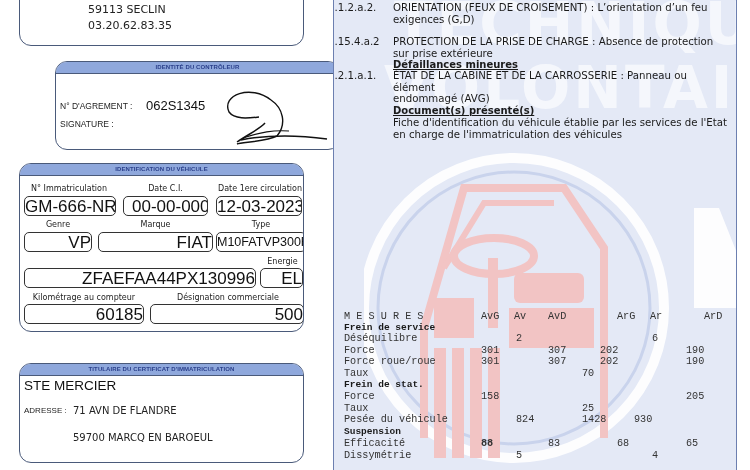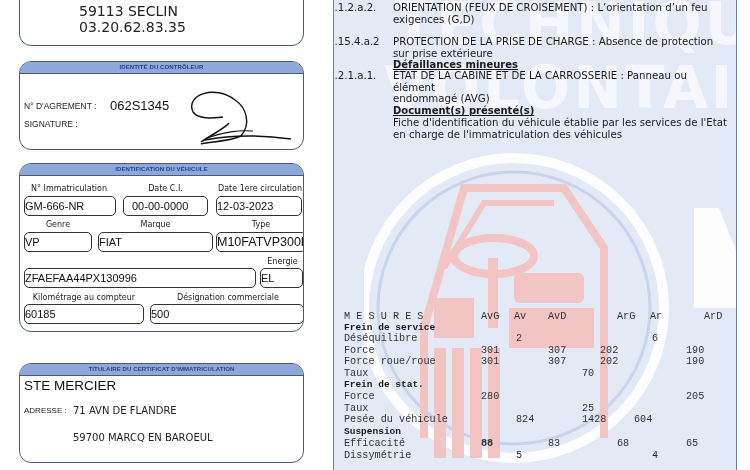--- a/index.html
+++ b/index.html
@@ -11,33 +11,33 @@
       position: absolute; left: 19px; width: 285px;
       border: 1px solid #4a5a7a; border-radius: 12px; background: #fff;
       overflow: hidden; box-sizing: border-box;
     }
     .card-head {
       height: 11px; background: #8fa8dc; border-bottom: 1px solid #4a5a7a;
       text-align: center; font-family: "Liberation Sans", sans-serif;
       font-size: 6px; font-weight: bold; color: #2a3f8a; line-height: 11px; letter-spacing: 0.1px;
     }
     #card-centre { top: -20px; height: 66px; }
-    .centre-line { position: absolute; left: 59px; font-size: 14px; color: #222; }
-
-    #card-ctrl { top: 61px; height: 89px; }
+    .centre-line { position: absolute; left: 68px; font-size: 11px; color: #222; }
+
+    #card-ctrl { top: 61px; height: 89px; margin-left: 36px; }
     .ctrl-label { position: absolute; left: 4px; font-family: "Liberation Sans", sans-serif; font-size: 8.5px; color: #222; }
     .ctrl-value { position: absolute; left: 90px; top: 36px; font-family: "Liberation Sans", sans-serif; font-size: 13px; color: #111; }
     .signature { position: absolute; left: 165px; top: 18px; }
 
     #card-veh { top: 163px; height: 169px; }
     .fld-label { position: absolute; font-size: 8px; color: #222; text-align: center; white-space: nowrap; }
     .fld-box {
       position: absolute; border: 1px solid #333; border-radius: 5px; box-sizing: border-box;
-      height: 20px; text-align: left; font-family: "Liberation Sans", sans-serif;
-      font-size: 11px; line-height: 19px; color: #111; white-space: nowrap; overflow: hidden;
+      height: 20px; text-align: right; font-family: "Liberation Sans", sans-serif;
+      font-size: 17px; line-height: 19px; color: #111; white-space: nowrap; overflow: hidden;
     }
 
     #card-tit { top: 363px; height: 100px; }
     .tit-name { position: absolute; left: 4px; top: 14px; font-family: "Liberation Sans", sans-serif; font-size: 13.5px; color: #111; }
     .tit-label { position: absolute; left: 4px; top: 42px; font-family: "Liberation Sans", sans-serif; font-size: 8px; color: #222; }
     .tit-line { position: absolute; left: 53px; font-size: 10px; color: #222; }
 
     #right-panel {
       position: absolute; left: 333px; top: -2px; width: 402px; height: 480px;
       background: #e4e9f6; border-left: 1px solid #6c7fb0; border-right: 1px solid #6c7fb0;
@@ -187,32 +187,32 @@
       <span style="left:256px;">202</span>
       <span style="left:342px;">190</span>
     </div>
     <div class="meas-row" style="top:57px;">
       <span style="left:0;">Taux</span>
       <span style="left:238px;">70</span>
     </div>
     <div class="meas-row meas-bold" style="top:68px;"><span style="left:0;">Frein de stat.</span></div>
     <div class="meas-row" style="top:80px;">
       <span style="left:0;">Force</span>
-      <span style="left:137px;">280</span>
+      <span style="left:137px;">158</span>
       <span style="left:342px;">205</span>
     </div>
     <div class="meas-row" style="top:92px;">
       <span style="left:0;">Taux</span>
       <span style="left:238px;">25</span>
     </div>
     <div class="meas-row" style="top:103px;">
       <span style="left:0;">Pesée du véhicule</span>
       <span style="left:172px;">824</span>
       <span style="left:238px;">1428</span>
-      <span style="left:290px;">604</span>
+      <span style="left:290px;">930</span>
     </div>
     <div class="meas-row meas-bold" style="top:115px;"><span style="left:0;">Suspension</span></div>
     <div class="meas-row" style="top:127px;">
       <span style="left:0;">Efficacité</span>
       <span style="left:137px;font-weight:bold;">88</span>
       <span style="left:204px;">83</span>
       <span style="left:273px;">68</span>
       <span style="left:342px;">65</span>
     </div>
     <div class="meas-row" style="top:139px;">

